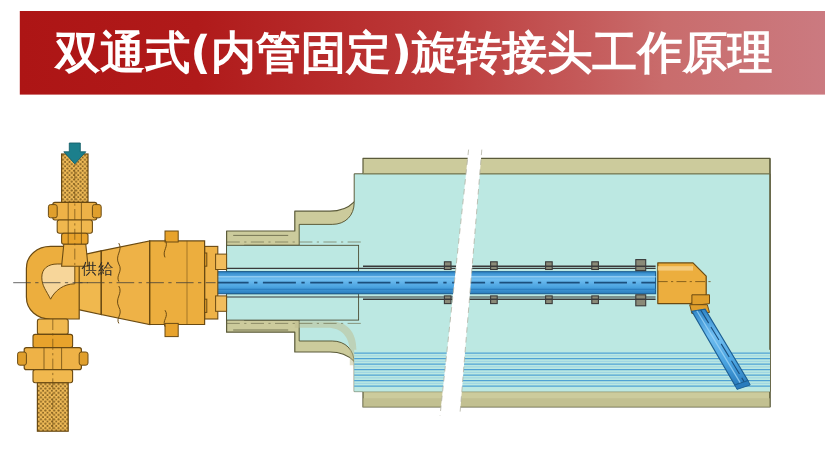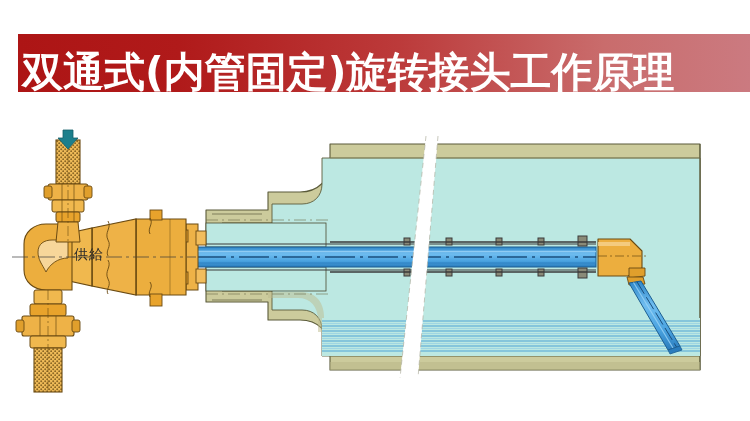--- a/index.html
+++ b/index.html
@@ -19,22 +19,21 @@
   #title-bar {
     position: absolute;
     left: 18px;
     top: 10px;
     width: 732px;
     height: 76px;
     background: linear-gradient(to right, #ad1515 0%, #b01a1a 22%, #bc3a3a 52%, #c96c6c 80%, #cb7a80 100%);
     display: flex;
     align-items: center;
     box-sizing: border-box;
-    padding-left: 4px;
-    margin-top: 24px;
+    padding-left: 32px;
   }
   #title-text {
     color: #ffffff;
     font-size: 41px;
     font-weight: bold;
     letter-spacing: 0px;
     line-height: 1;
     white-space: nowrap;
     font-family: "DejaVu Sans", "Liberation Sans", sans-serif;
   }
@@ -51,21 +50,21 @@
   #diagram-svg {
     display: block;
     width: 750px;
     height: 329px;
   }
 
   
   #supply-label {
     position: absolute;
     left: 74px;
-    top: 154px;
+    top: 144px;
     font-size: 14px;
     color: #2a2a2a;
     font-weight: normal;
     letter-spacing: 1px;
     font-family: "DejaVu Sans", "Liberation Sans", sans-serif;
     white-space: nowrap;
   }
 </style>
 </head>
 <body>

